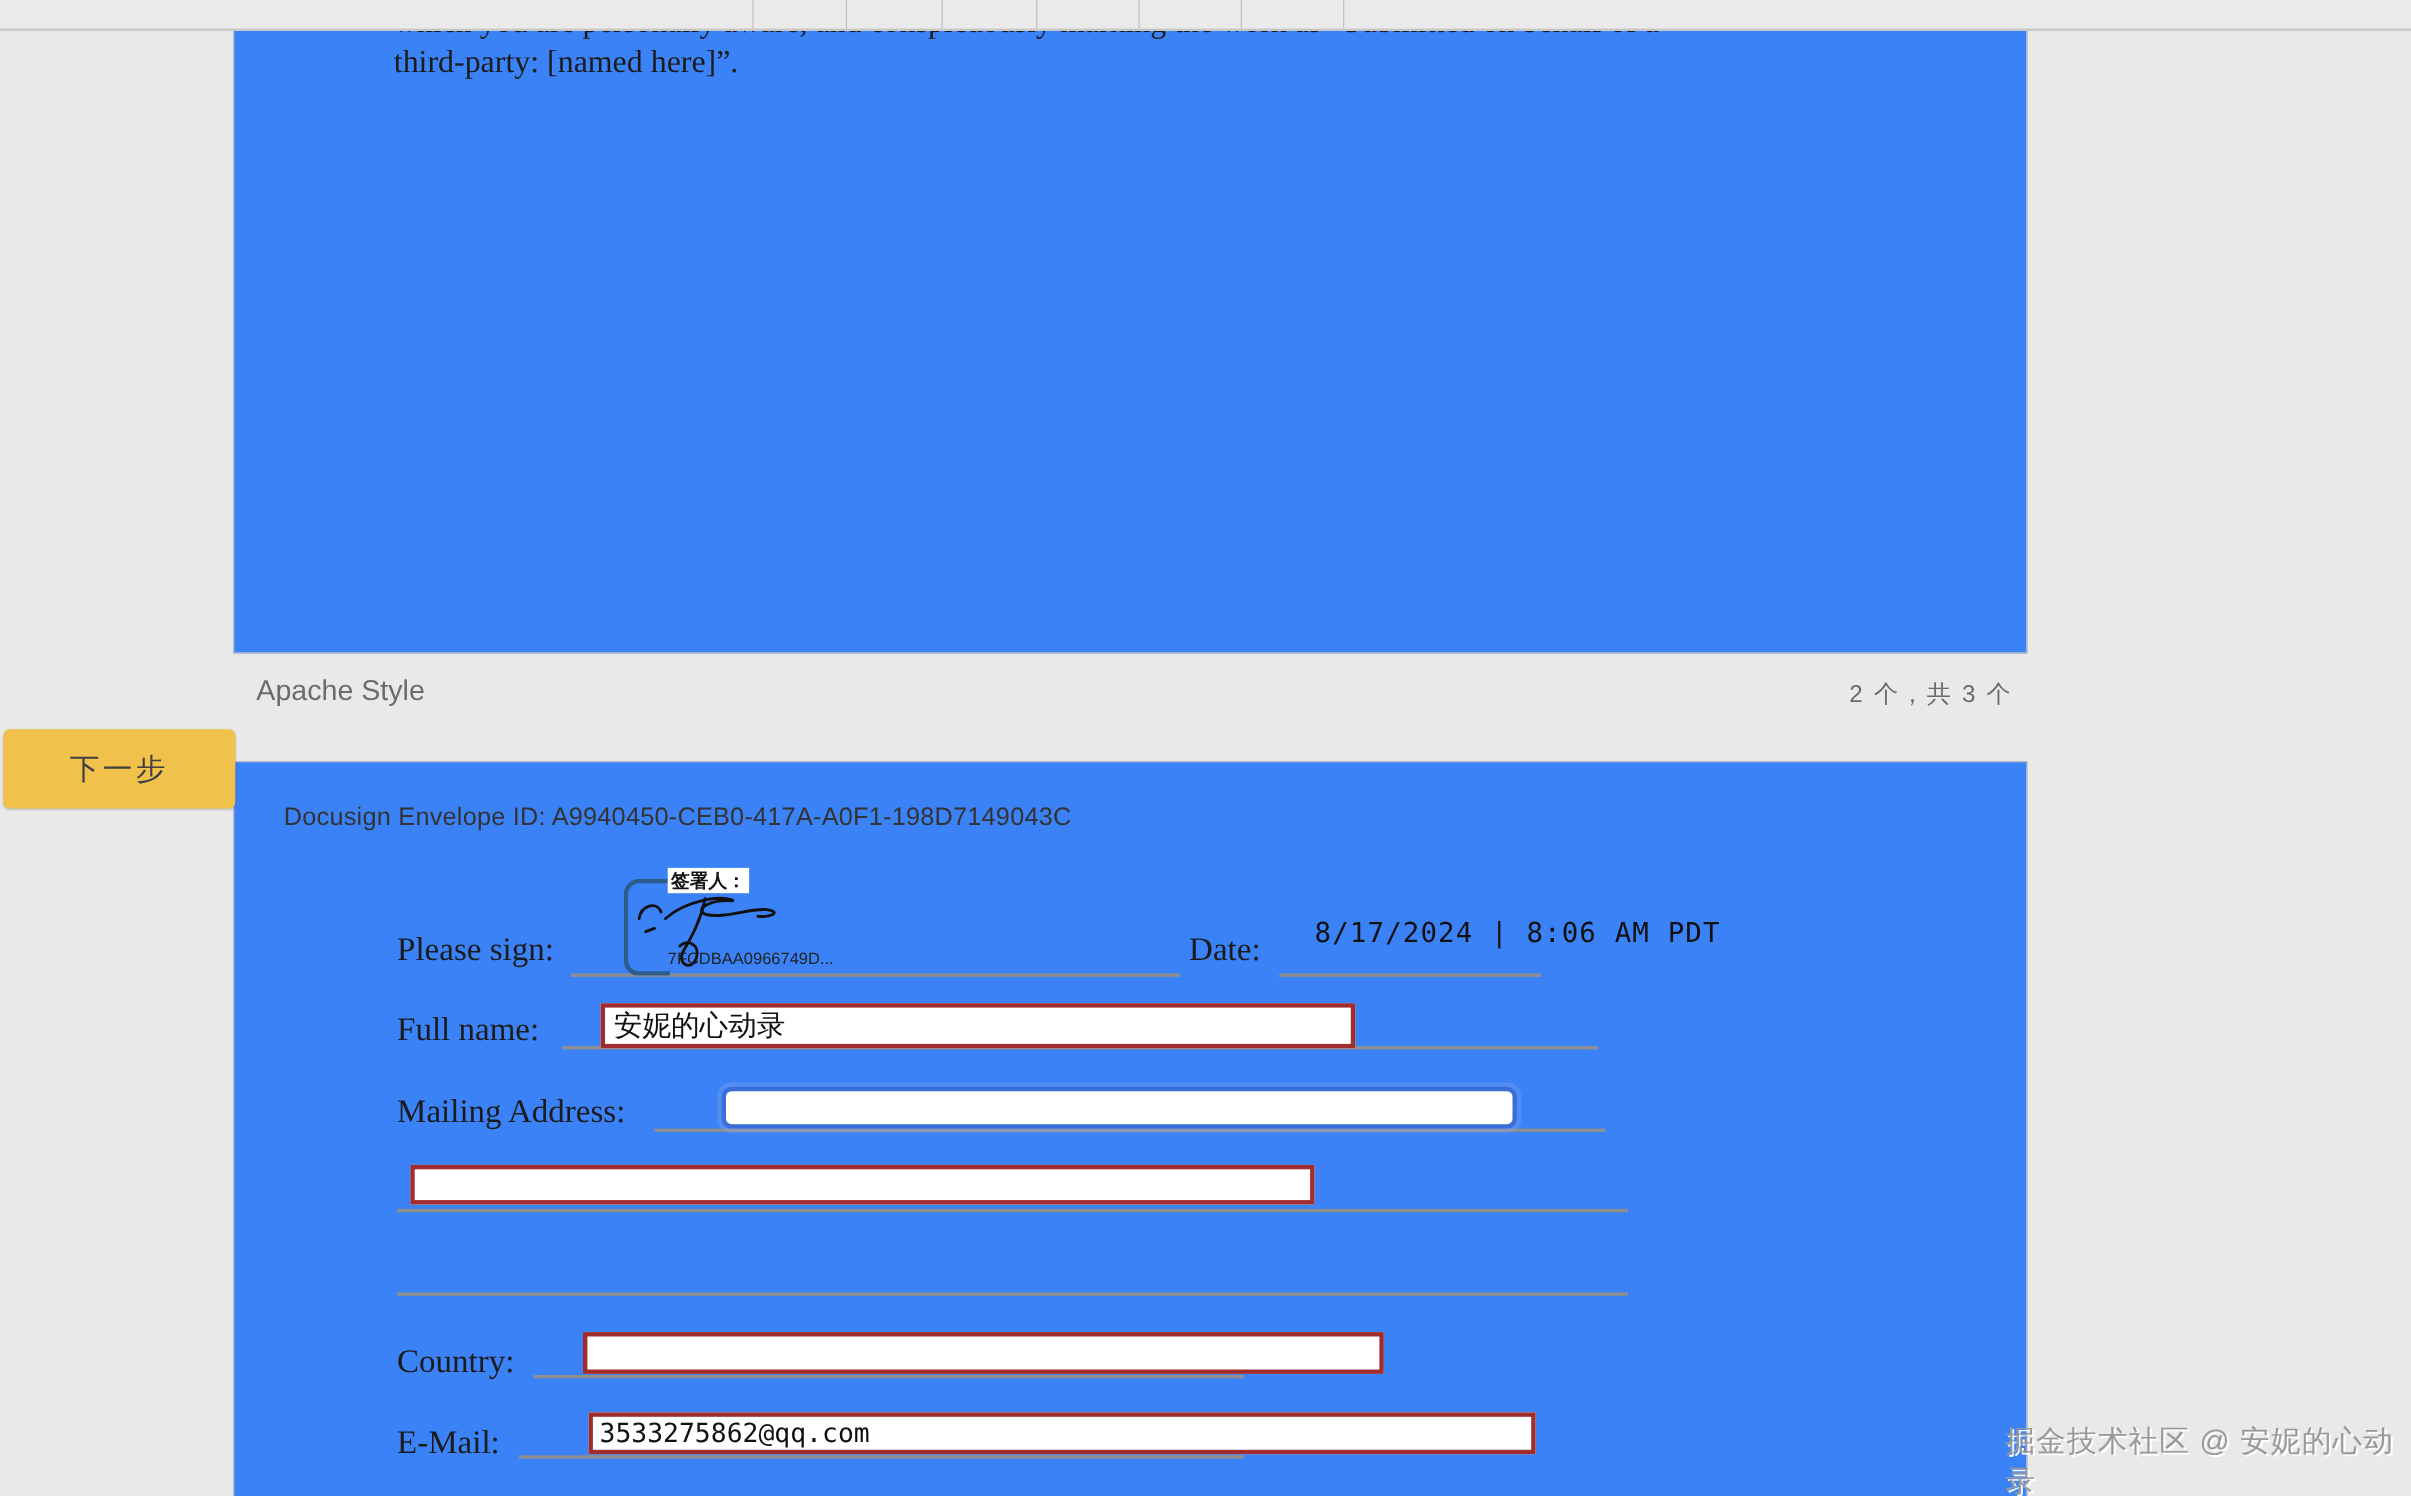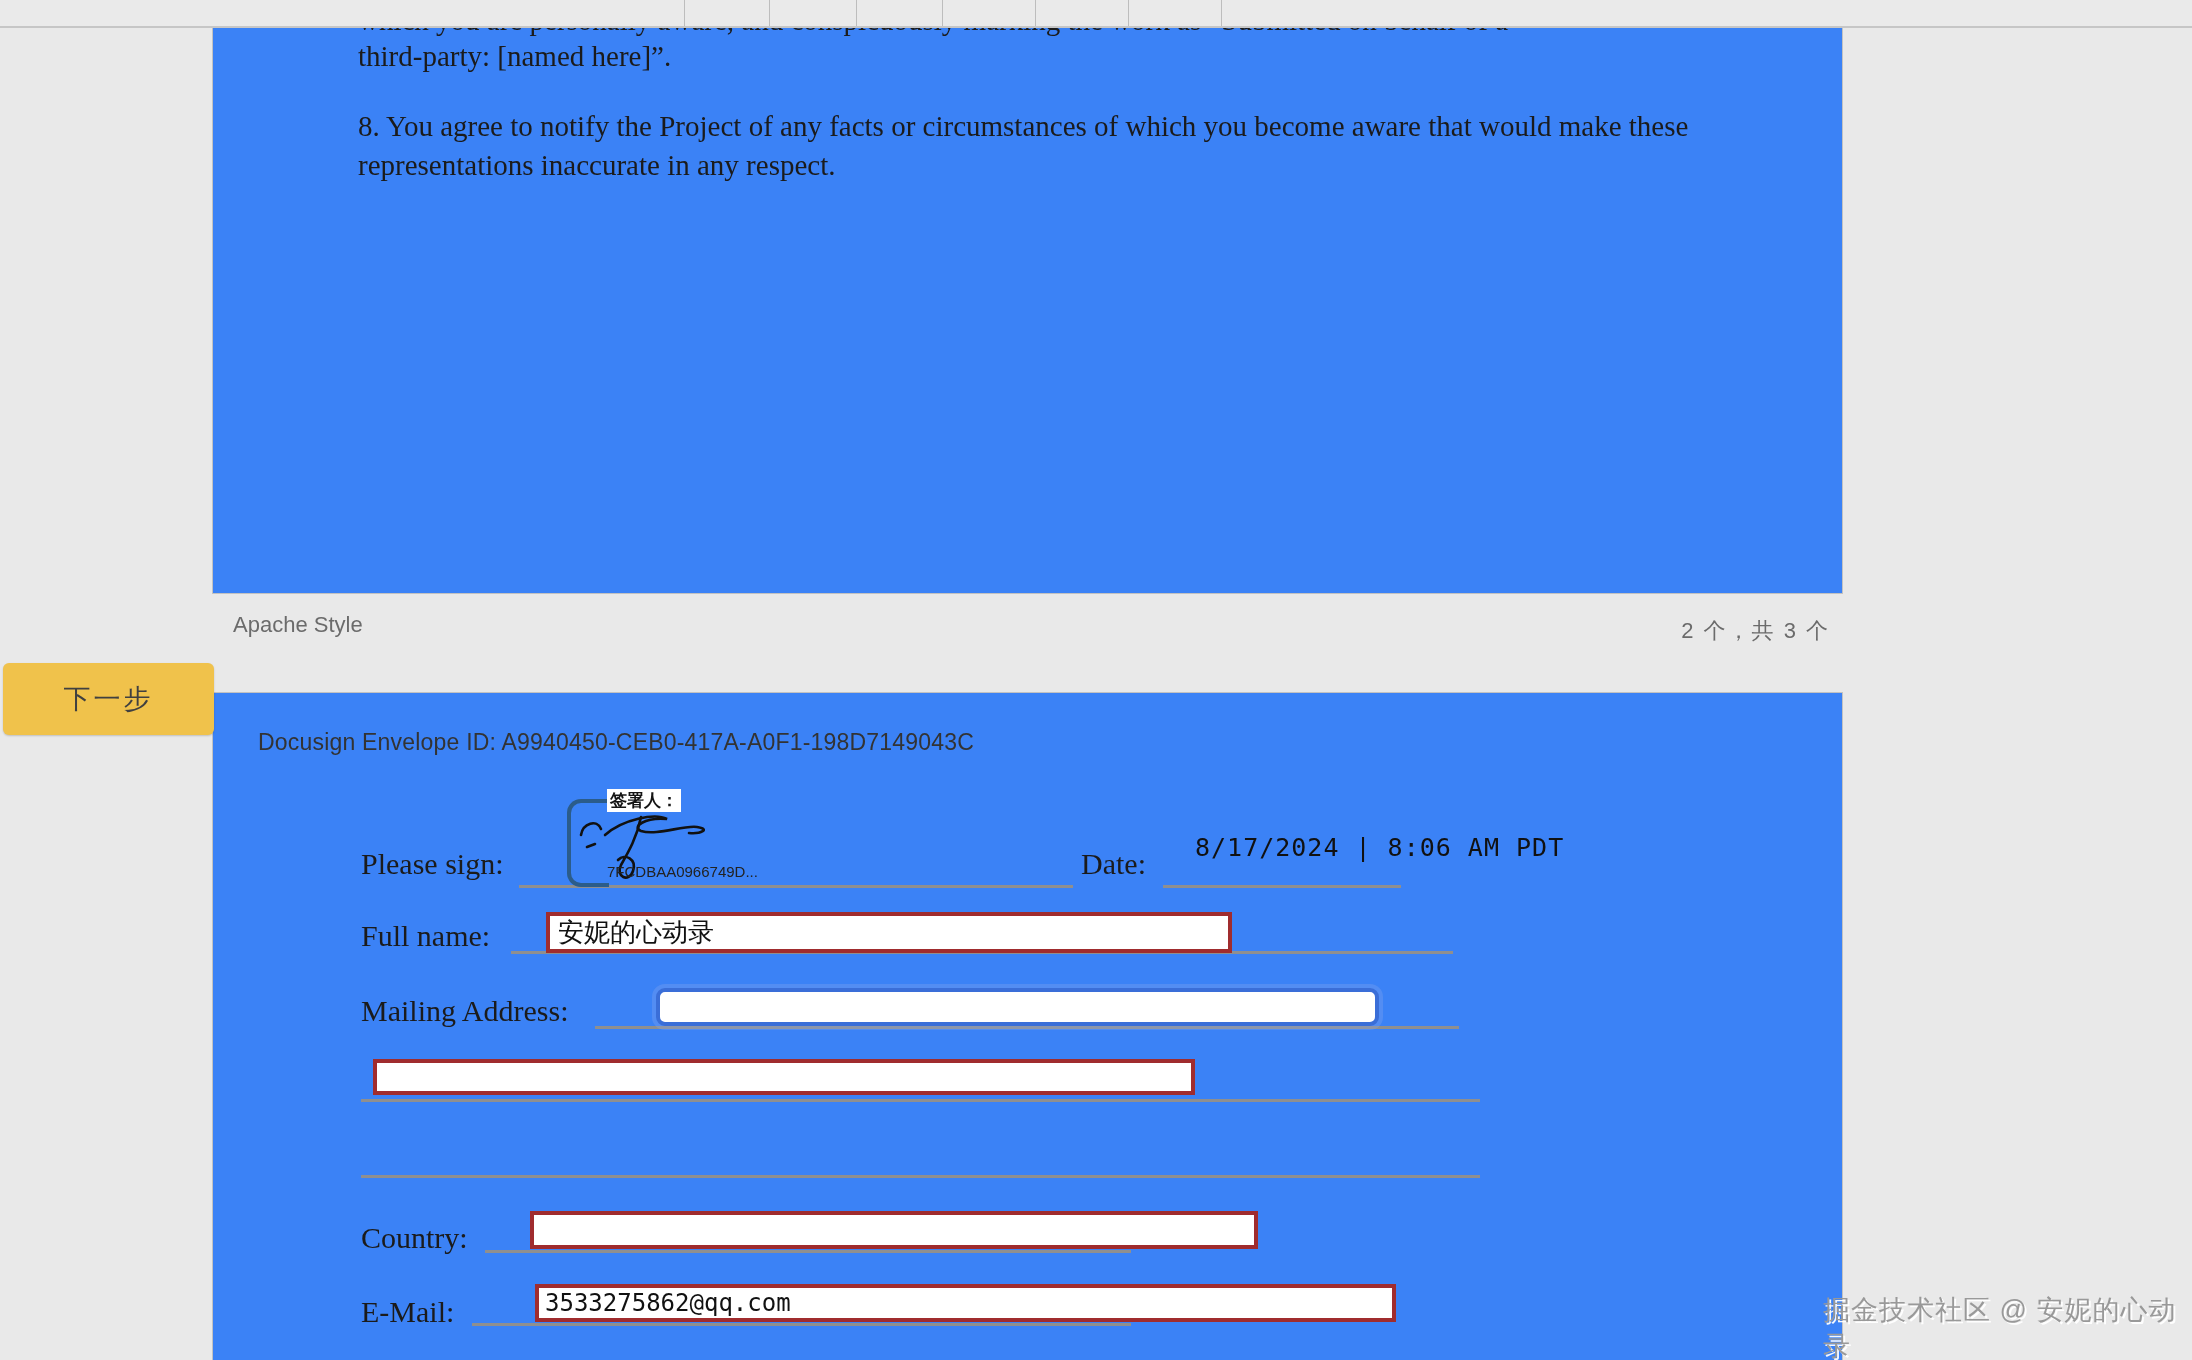--- a/index.html
+++ b/index.html
@@ -24,21 +24,21 @@
   .page1{top:20px;height:574px;}
   .page2{top:692px;height:680px;}
   .serif{font-family:"Liberation Serif",serif;color:#1b1b1b;}
   .mono{font-family:"DejaVu Sans Mono",monospace;color:#111;}
   .abs{position:absolute;}
   .doc-text{font-size:29px;line-height:39px;}
   
   .clipline{left:145px;top:-20px;width:1400px;white-space:nowrap;}
   
   .docname{
-    position:absolute;left:233px;top:612px;font-size:22px;color:#6b6b6b;z-index:2;
+    position:absolute;left:233px;top:612px;font-size:26px;color:#6b6b6b;z-index:2;
   }
   .pager{
     position:absolute;right:362px;top:616px;font-size:22px;color:#6b6b6b;z-index:2;
     letter-spacing:2px;
   }
   
   .next-btn{
     position:absolute;left:3px;top:663px;width:211px;height:72px;
     background:#F0C24B;border:none;border-radius:6px;z-index:40;
     font-size:27px;color:#404040;font-family:"Liberation Sans",sans-serif;
@@ -83,21 +83,20 @@
   <div class="divider" style="left:856px"></div>
   <div class="divider" style="left:942px"></div>
   <div class="divider" style="left:1035px"></div>
   <div class="divider" style="left:1128px"></div>
   <div class="divider" style="left:1221px"></div>
 </div>
 
 <div class="doc-page page1">
   <div class="abs serif doc-text clipline">which you are personally aware, and conspicuously marking the work as “Submitted on behalf of a</div>
   <div class="abs serif doc-text" style="left:145px;top:16px;">third-party: [named here]”.</div>
-  <div class="abs serif doc-text" style="left:145px;top:86px;width:1352px;">8. You agree to notify the Project of any facts or circumstances of which you become aware that would make these representations inaccurate in any respect.</div>
 </div>
 
 <div class="docname">Apache Style</div>
 <div class="pager">2 个，共 3 个</div>
 
 <button class="next-btn">下一步</button>
 
 <div class="doc-page page2">
 
   <div class="abs envelope" style="left:45px;top:36px;">Docusign Envelope ID: A9940450-CEB0-417A-A0F1-198D7149043C</div>

